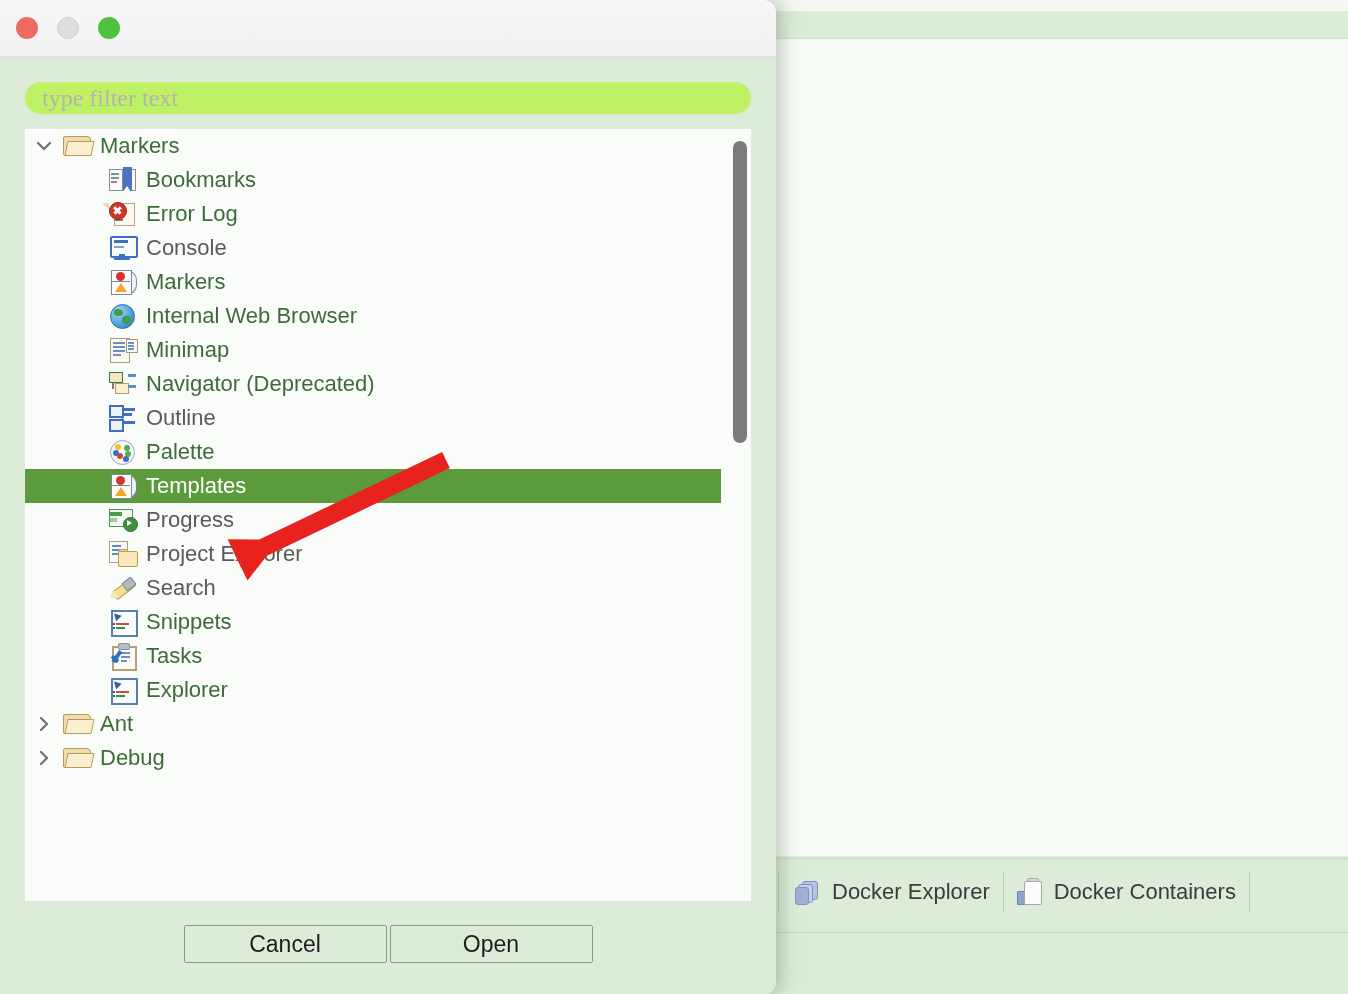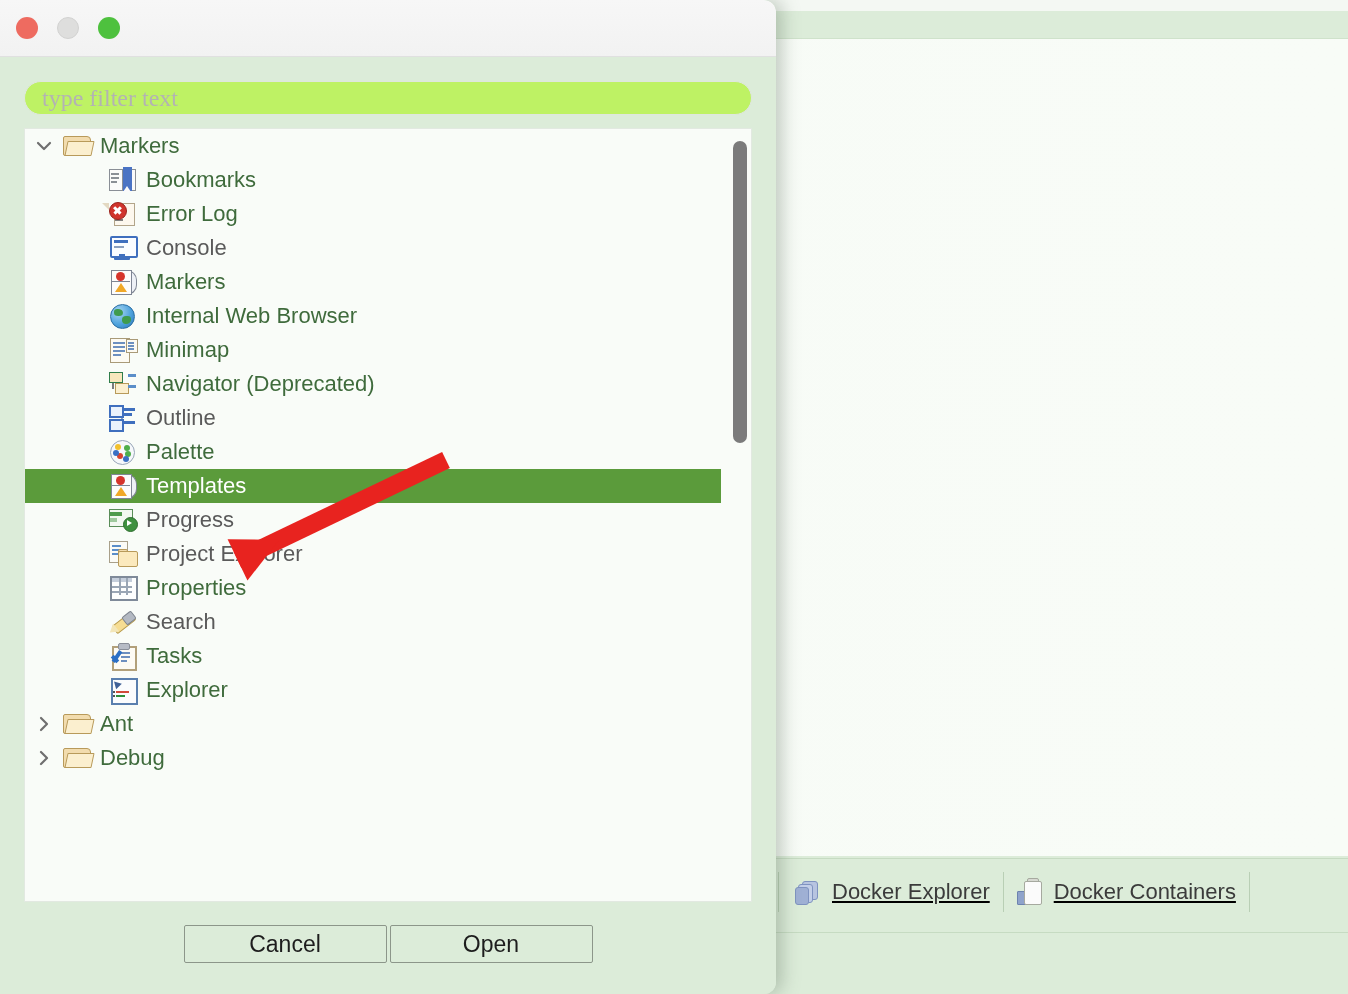--- a/index.html
+++ b/index.html
@@ -38,21 +38,20 @@
     background: #dcecd9;
     border-top: 1px solid #c6dbc2;
     border-bottom: 1px solid #c6dbc2;
   }
   .bg-tabs {
     position: absolute;
     left: 778px; top: 872px;
     height: 46px;
     display: flex;
     align-items: flex-start;
-    text-decoration: underline;
   }
   .bg-tab {
     display: flex;
     align-items: center;
     height: 40px;
     padding: 0 13px;
     gap: 11px;
     border-right: 1px solid #b9cfb5;
     color: #3b3b3b;
     font-size: 22px;
@@ -511,29 +510,29 @@
           <div class="row child gray">
             <span class="twisty"></span>
             <span class="row-icon"><span class="ic-progress"><i class="box"></i><i class="fill"></i><i class="fill2"></i><i class="circ"></i><i class="play"></i></span></span>
             <span class="row-label">Progress</span>
           </div>
           <div class="row child gray">
             <span class="twisty"></span>
             <span class="row-icon"><span class="ic-projexp"><i class="page"></i><i class="l l1"></i><i class="l l2"></i><i class="l l3"></i><i class="foldtab"></i><i class="fold"></i></span></span>
             <span class="row-label">Project Explorer</span>
           </div>
-          <div class="row child">
-            <span class="twisty"></span>
-            <span class="row-icon"><span class="ic-properties"><i class="box"></i><i class="hdr"></i><i class="v1"></i><i class="v2"></i><i class="h1"></i><i class="h2"></i></span></span>
-            <span class="row-label">Properties</span>
-          </div>
           <div class="row child gray">
             <span class="twisty"></span>
             <span class="row-icon"><span class="ic-search"><i class="shaft"></i><i class="grip"></i><i class="tip"></i></span></span>
             <span class="row-label">Search</span>
+          </div>
+          <div class="row child">
+            <span class="twisty"></span>
+            <span class="row-icon"><span class="ic-snippets"><i class="box"></i><i class="arrh"></i><i class="r1"></i><i class="r2"></i><i class="dot1"></i><i class="dot2"></i></span></span>
+            <span class="row-label">Snippets</span>
           </div>
           <div class="row child">
             <span class="twisty"></span>
             <span class="row-icon"><span class="ic-tasks"><i class="board"></i><i class="clip"></i><i class="l1"></i><i class="l2"></i><i class="l3"></i><i class="ck2"></i><i class="ck1"></i></span></span>
             <span class="row-label">Tasks</span>
           </div>
           <div class="row child">
             <span class="twisty"></span>
             <span class="row-icon"><span class="ic-snippets"><i class="box"></i><i class="arrh"></i><i class="r1"></i><i class="r2"></i><i class="dot1"></i><i class="dot2"></i></span></span>
             <span class="row-label">Explorer</span>

